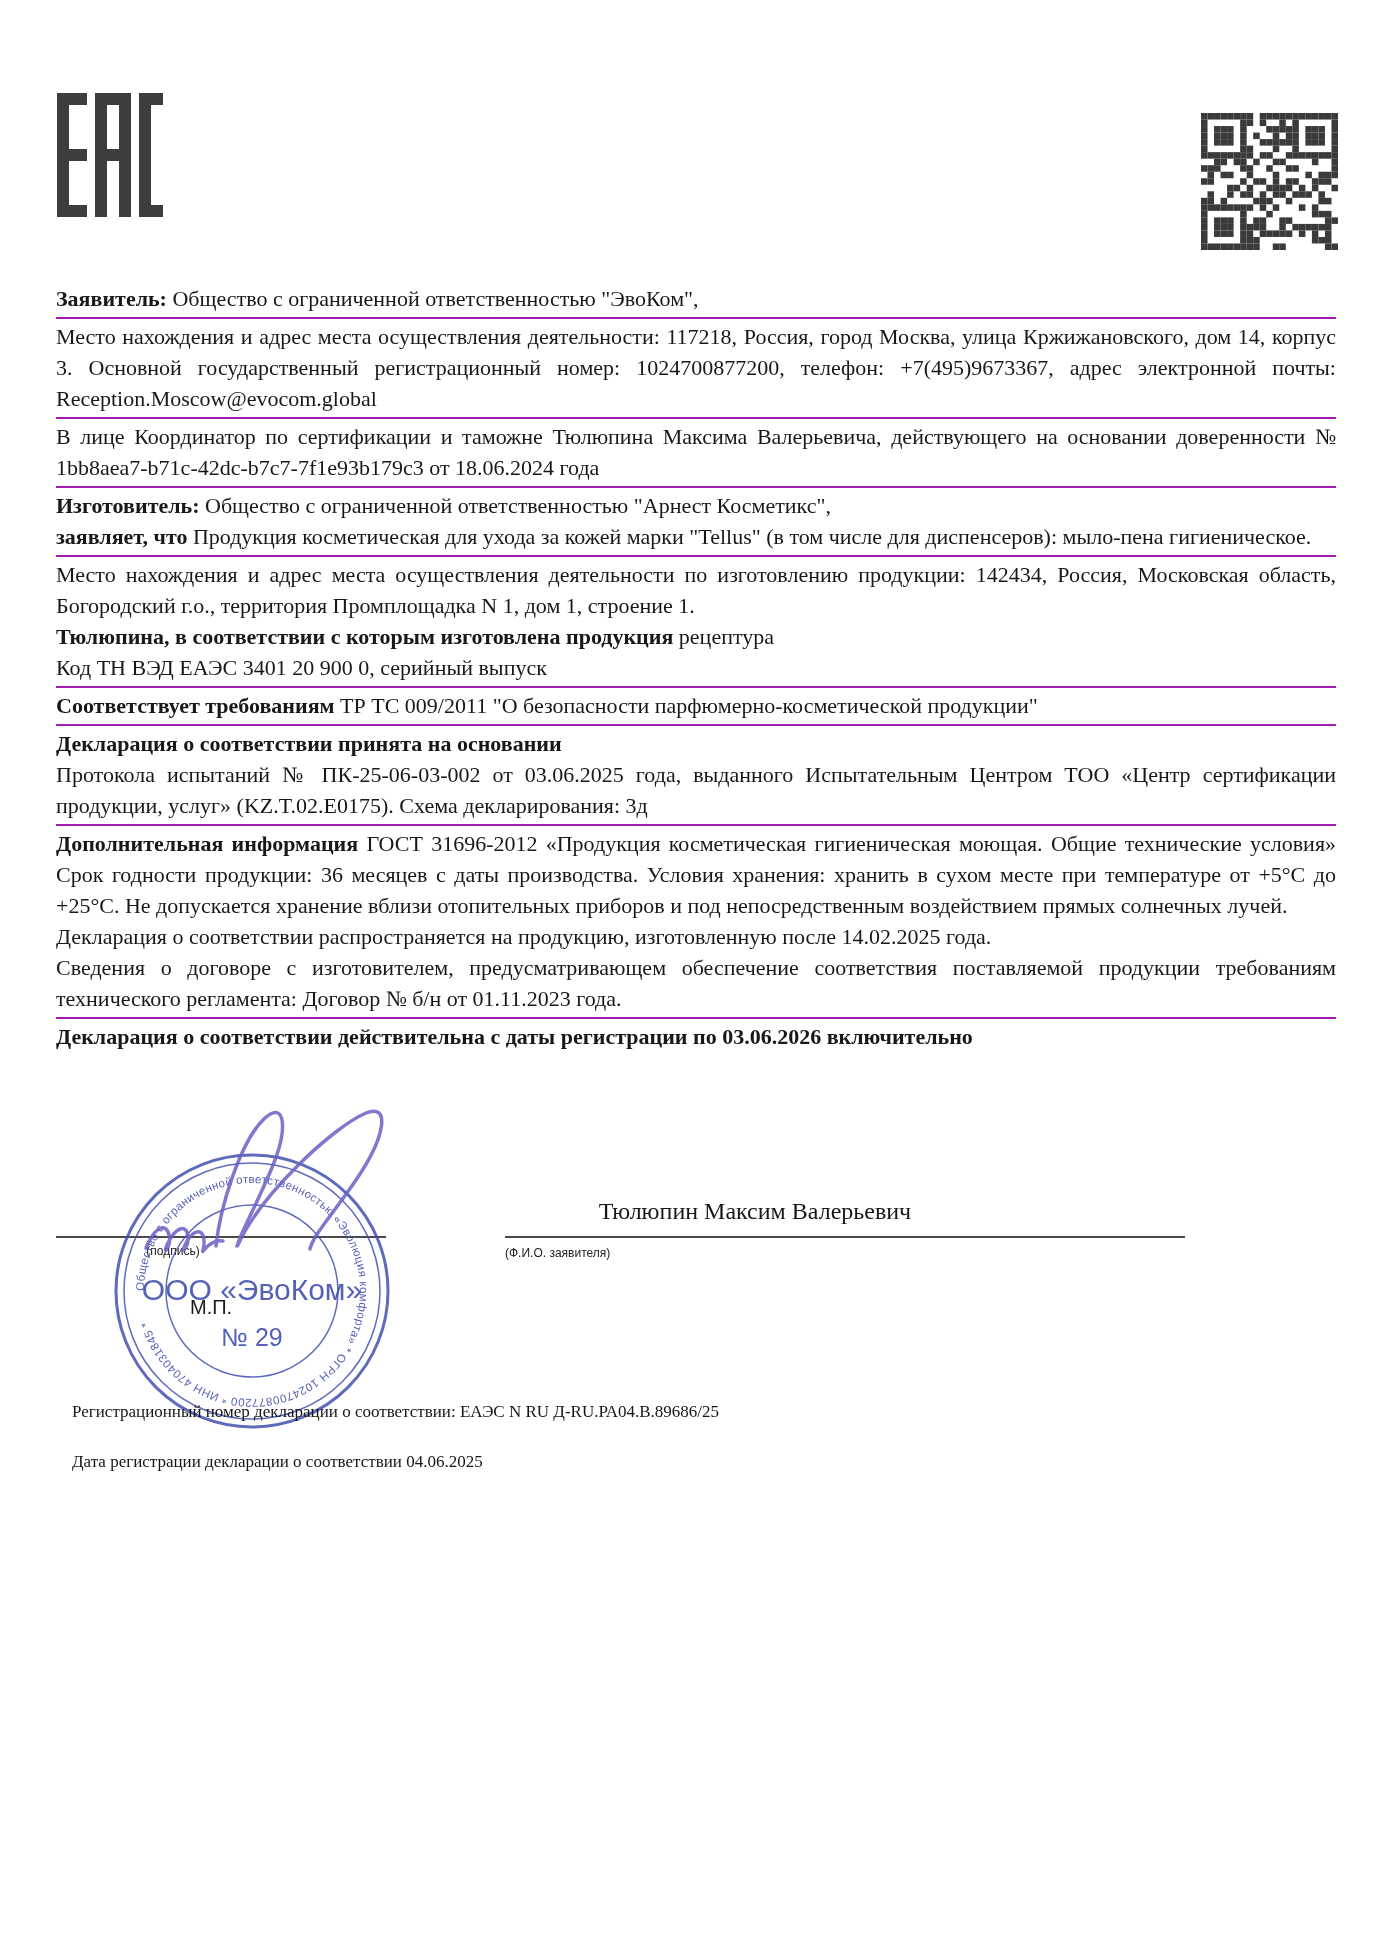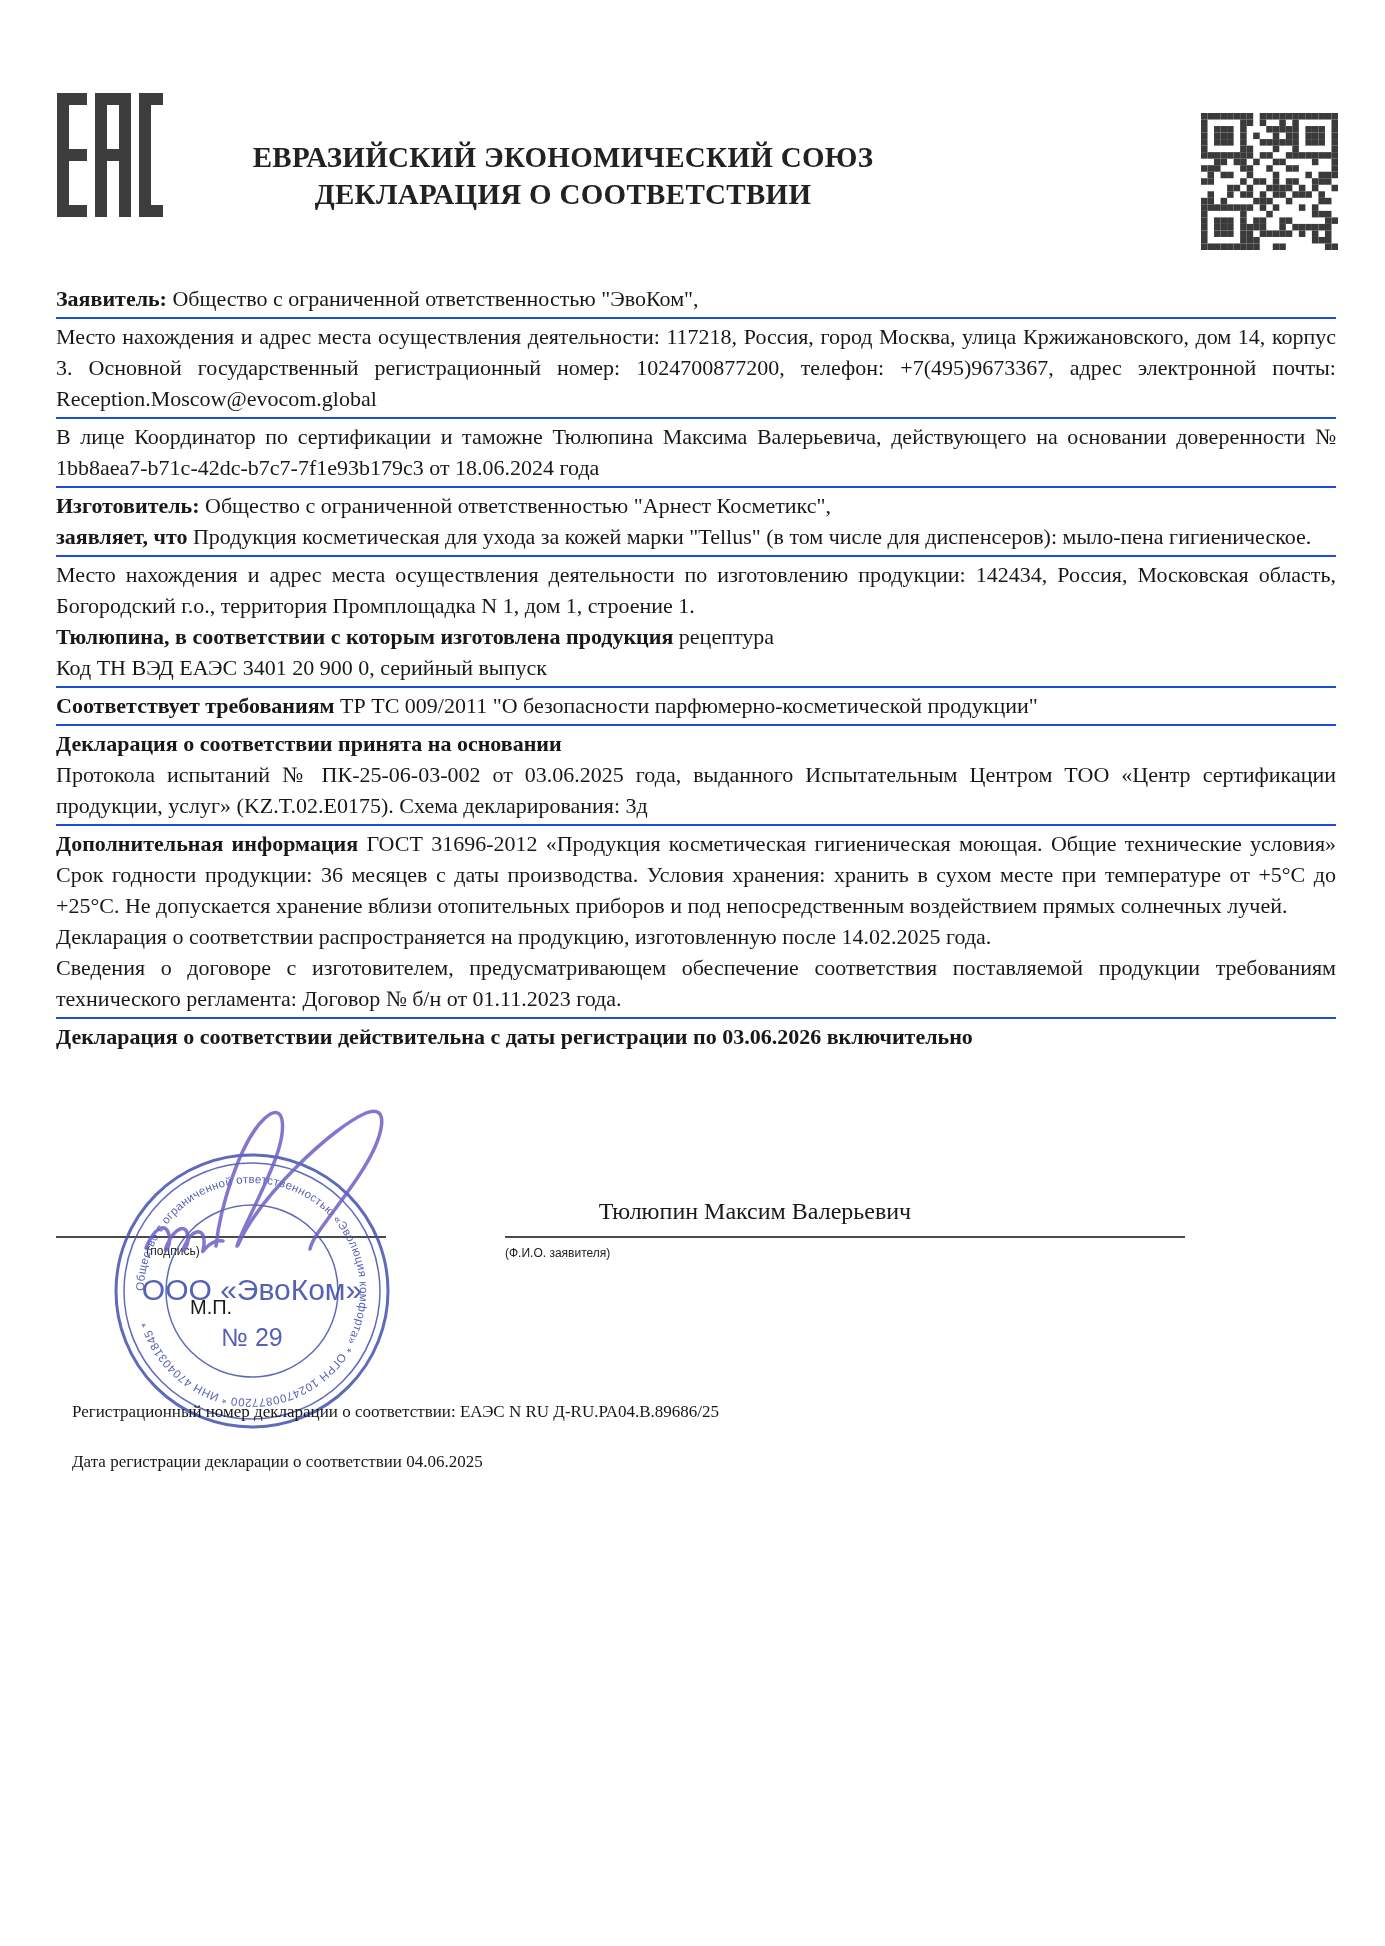--- a/index.html
+++ b/index.html
@@ -16,21 +16,21 @@
   .logo-wrap { flex:0 0 auto; }
   .titles {
     width:800px; text-align:center; font-weight:700;
     font-size:29px; line-height:37px; padding-top:46px; letter-spacing:.3px;
     color:#222;
   }
   .qr-wrap { margin-left:auto; padding-top:20px; }
 
   .content { position:absolute; left:56px; width:1280px; top:283px; font-size:22px; line-height:31px; }
   p.para { margin:0; }
-  p.u { border-bottom:2px solid #1d4ed8; padding-bottom:3px; margin-bottom:2px; }
+  p.u { border-bottom:2px solid #a21caf; padding-bottom:3px; margin-bottom:2px; }
   p.j { text-align:justify; }
   .bld { font-weight:700; }
 
   .sig-line { position:absolute; border-top:2px solid #4a4a4a; }
   #sig-line-left  { left:56px;  top:1236px; width:330px; }
   #sig-line-right { left:505px; top:1236px; width:680px; }
   .caption { font-family:"Liberation Sans", sans-serif; font-size:12px; color:#222; }
   #sign-caption { position:absolute; left:118px; top:1244px; width:110px; text-align:center; }
   #fio-caption  { position:absolute; left:505px; top:1246px; width:380px; text-align:left; }
   #applicant-name { position:absolute; left:505px; top:1198px; width:500px; text-align:center; font-size:24px; }
@@ -45,24 +45,20 @@
 </head>
 <body>
 
 <div class="header">
   <div class="logo-wrap">
     <svg width="106" height="124" viewBox="0 0 106 124" fill="#3d3d3d" aria-hidden="true">
       <path d="M0,0 h12 v124 h-12 z M0,0 h30 v12 h-30 z M0,56 h30 v12 h-30 z M0,112 h30 v12 h-30 z"></path>
       <path d="M38,0 h12 v124 h-12 z M62,0 h12 v124 h-12 z M38,0 h36 v12 h-36 z M38,56 h36 v12 h-36 z"></path>
       <path d="M82,0 h12 v124 h-12 z M82,0 h24 v12 h-24 z M82,112 h24 v12 h-24 z"></path>
     </svg>
-  </div>
-  <div class="titles">
-    <div>ЕВРАЗИЙСКИЙ ЭКОНОМИЧЕСКИЙ СОЮЗ</div>
-    <div>ДЕКЛАРАЦИЯ О СООТВЕТСТВИИ</div>
   </div>
   <div class="qr-wrap" id="qr"><svg width="137" height="137" viewBox="0 0 136.5 136.5" fill="#3a3a3a">
         <rect x="0.0" y="0.0" width="6.5" height="6.5"></rect>
         <rect x="6.5" y="0.0" width="6.5" height="6.5"></rect>
         <rect x="13.0" y="0.0" width="6.5" height="6.5"></rect>
         <rect x="19.5" y="0.0" width="6.5" height="6.5"></rect>
         <rect x="26.0" y="0.0" width="6.5" height="6.5"></rect>
         <rect x="32.5" y="0.0" width="6.5" height="6.5"></rect>
         <rect x="39.0" y="0.0" width="6.5" height="6.5"></rect>
         <rect x="45.5" y="0.0" width="6.5" height="6.5"></rect>

